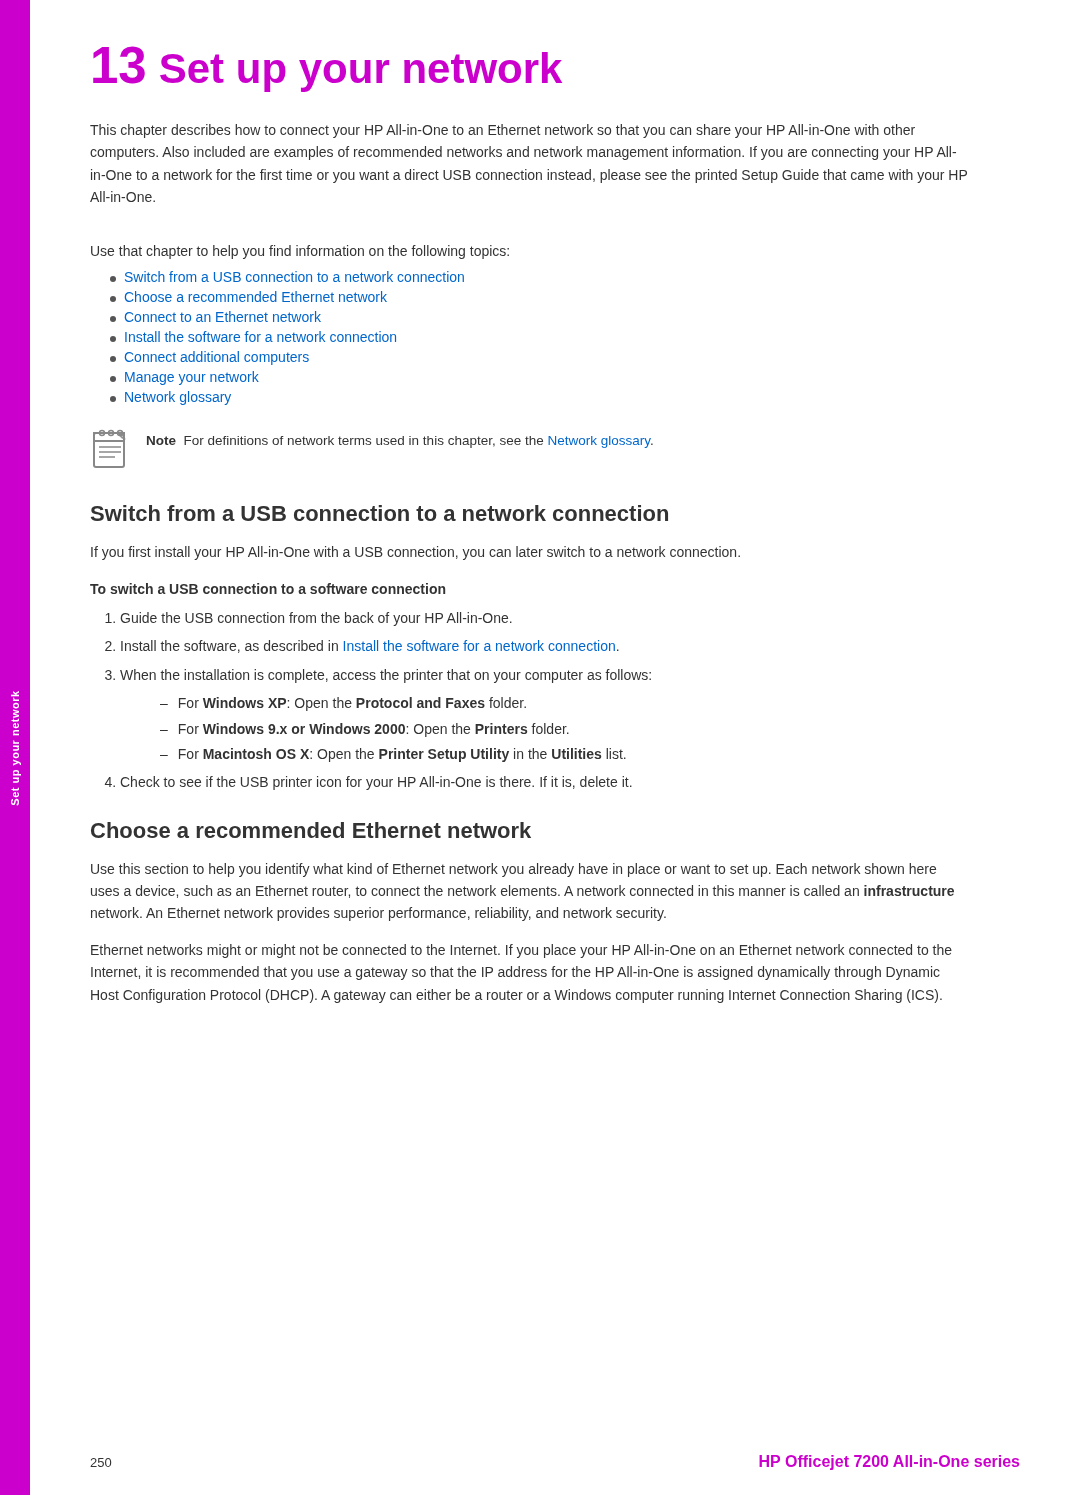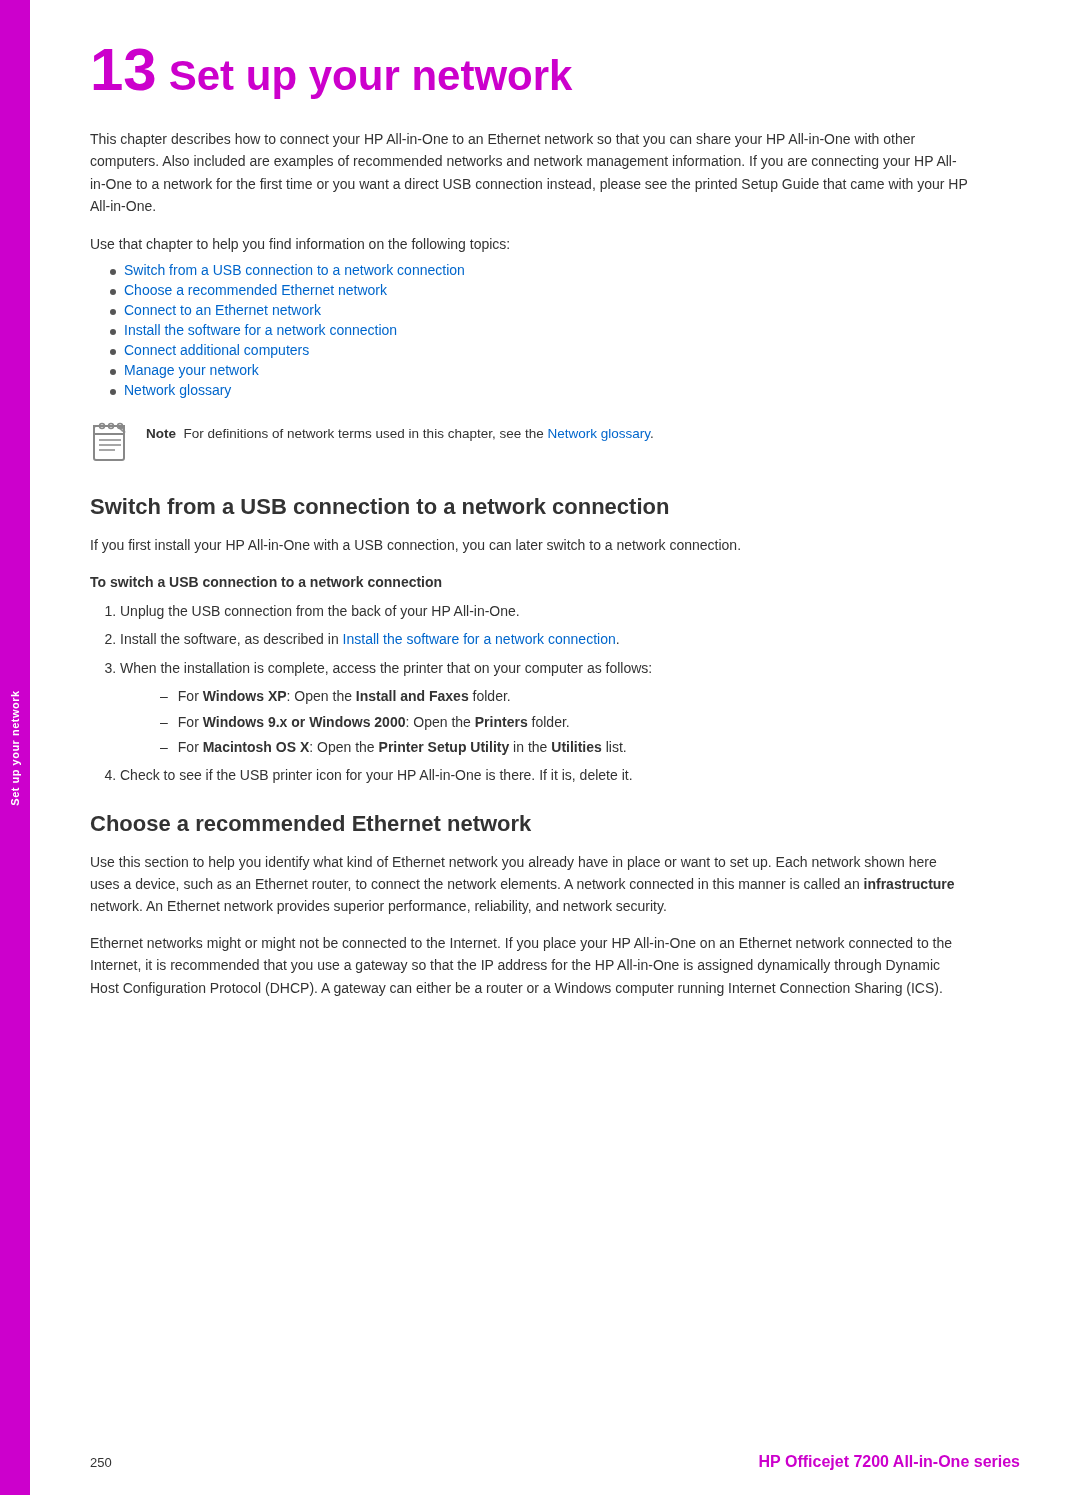--- a/index.html
+++ b/index.html
@@ -49,39 +49,39 @@
 
     
     .chapter-title {
       display: flex;
       align-items: baseline;
       gap: 12px;
       margin-bottom: 28px;
     }
 
     .chapter-number {
-      font-size: 60px;
+      font-size: 51px;
       font-weight: bold;
       color: #cc00cc;
       line-height: 1;
     }
 
     .chapter-name {
       font-size: 42px;
       font-weight: bold;
       color: #cc00cc;
       line-height: 1;
     }
 
     
     .intro-text {
       font-size: 14px;
       line-height: 1.6;
       color: #333;
-      margin-bottom: 18px;
+      margin-bottom: 34px;
       max-width: 880px;
     }
 
     .topics-intro {
       font-size: 14px;
       color: #333;
       margin-bottom: 10px;
     }
 
     
@@ -306,35 +306,35 @@
       <p class="note-text">
         <span class="note-label">Note</span>
         <span>&nbsp;For definitions of network terms used in this chapter, see the <span class="link-text">Network glossary</span>.</span>
       </p>
     </div>
 
     <div class="section-divider">
       <h2 class="section-heading">Switch from a USB connection to a network connection</h2>
       <p class="section-intro">If you first install your HP All-in-One with a USB connection, you can later switch to a network connection.</p>
 
-      <p class="subsection-heading">To switch a USB connection to a network connection</p>
+      <p class="subsection-heading">To switch a USB connection to a software connection</p>
 
       <ol class="numbered-list">
         <li>
-          <span>Unplug the USB connection from the back of your HP All-in-One.</span>
+          <span>Guide the USB connection from the back of your HP All-in-One.</span>
         </li>
         <li>
           <span>Install the software, as described in <span class="link-text">Install the software for a network connection</span>.</span>
         </li>
         <li>
           <span>When the installation is complete, access the printer that on your computer as follows:</span>
           <ul class="dash-list">
             <li>
               <span class="dash">–</span>
-              <span>For <strong>Windows XP</strong>: Open the <strong>Install and Faxes</strong> folder.</span>
+              <span>For <strong>Windows XP</strong>: Open the <strong>Protocol and Faxes</strong> folder.</span>
             </li>
             <li>
               <span class="dash">–</span>
               <span>For <strong>Windows 9.x or Windows 2000</strong>: Open the <strong>Printers</strong> folder.</span>
             </li>
             <li>
               <span class="dash">–</span>
               <span>For <strong>Macintosh OS X</strong>: Open the <strong>Printer Setup Utility</strong> in the <strong>Utilities</strong> list.</span>
             </li>
           </ul>

